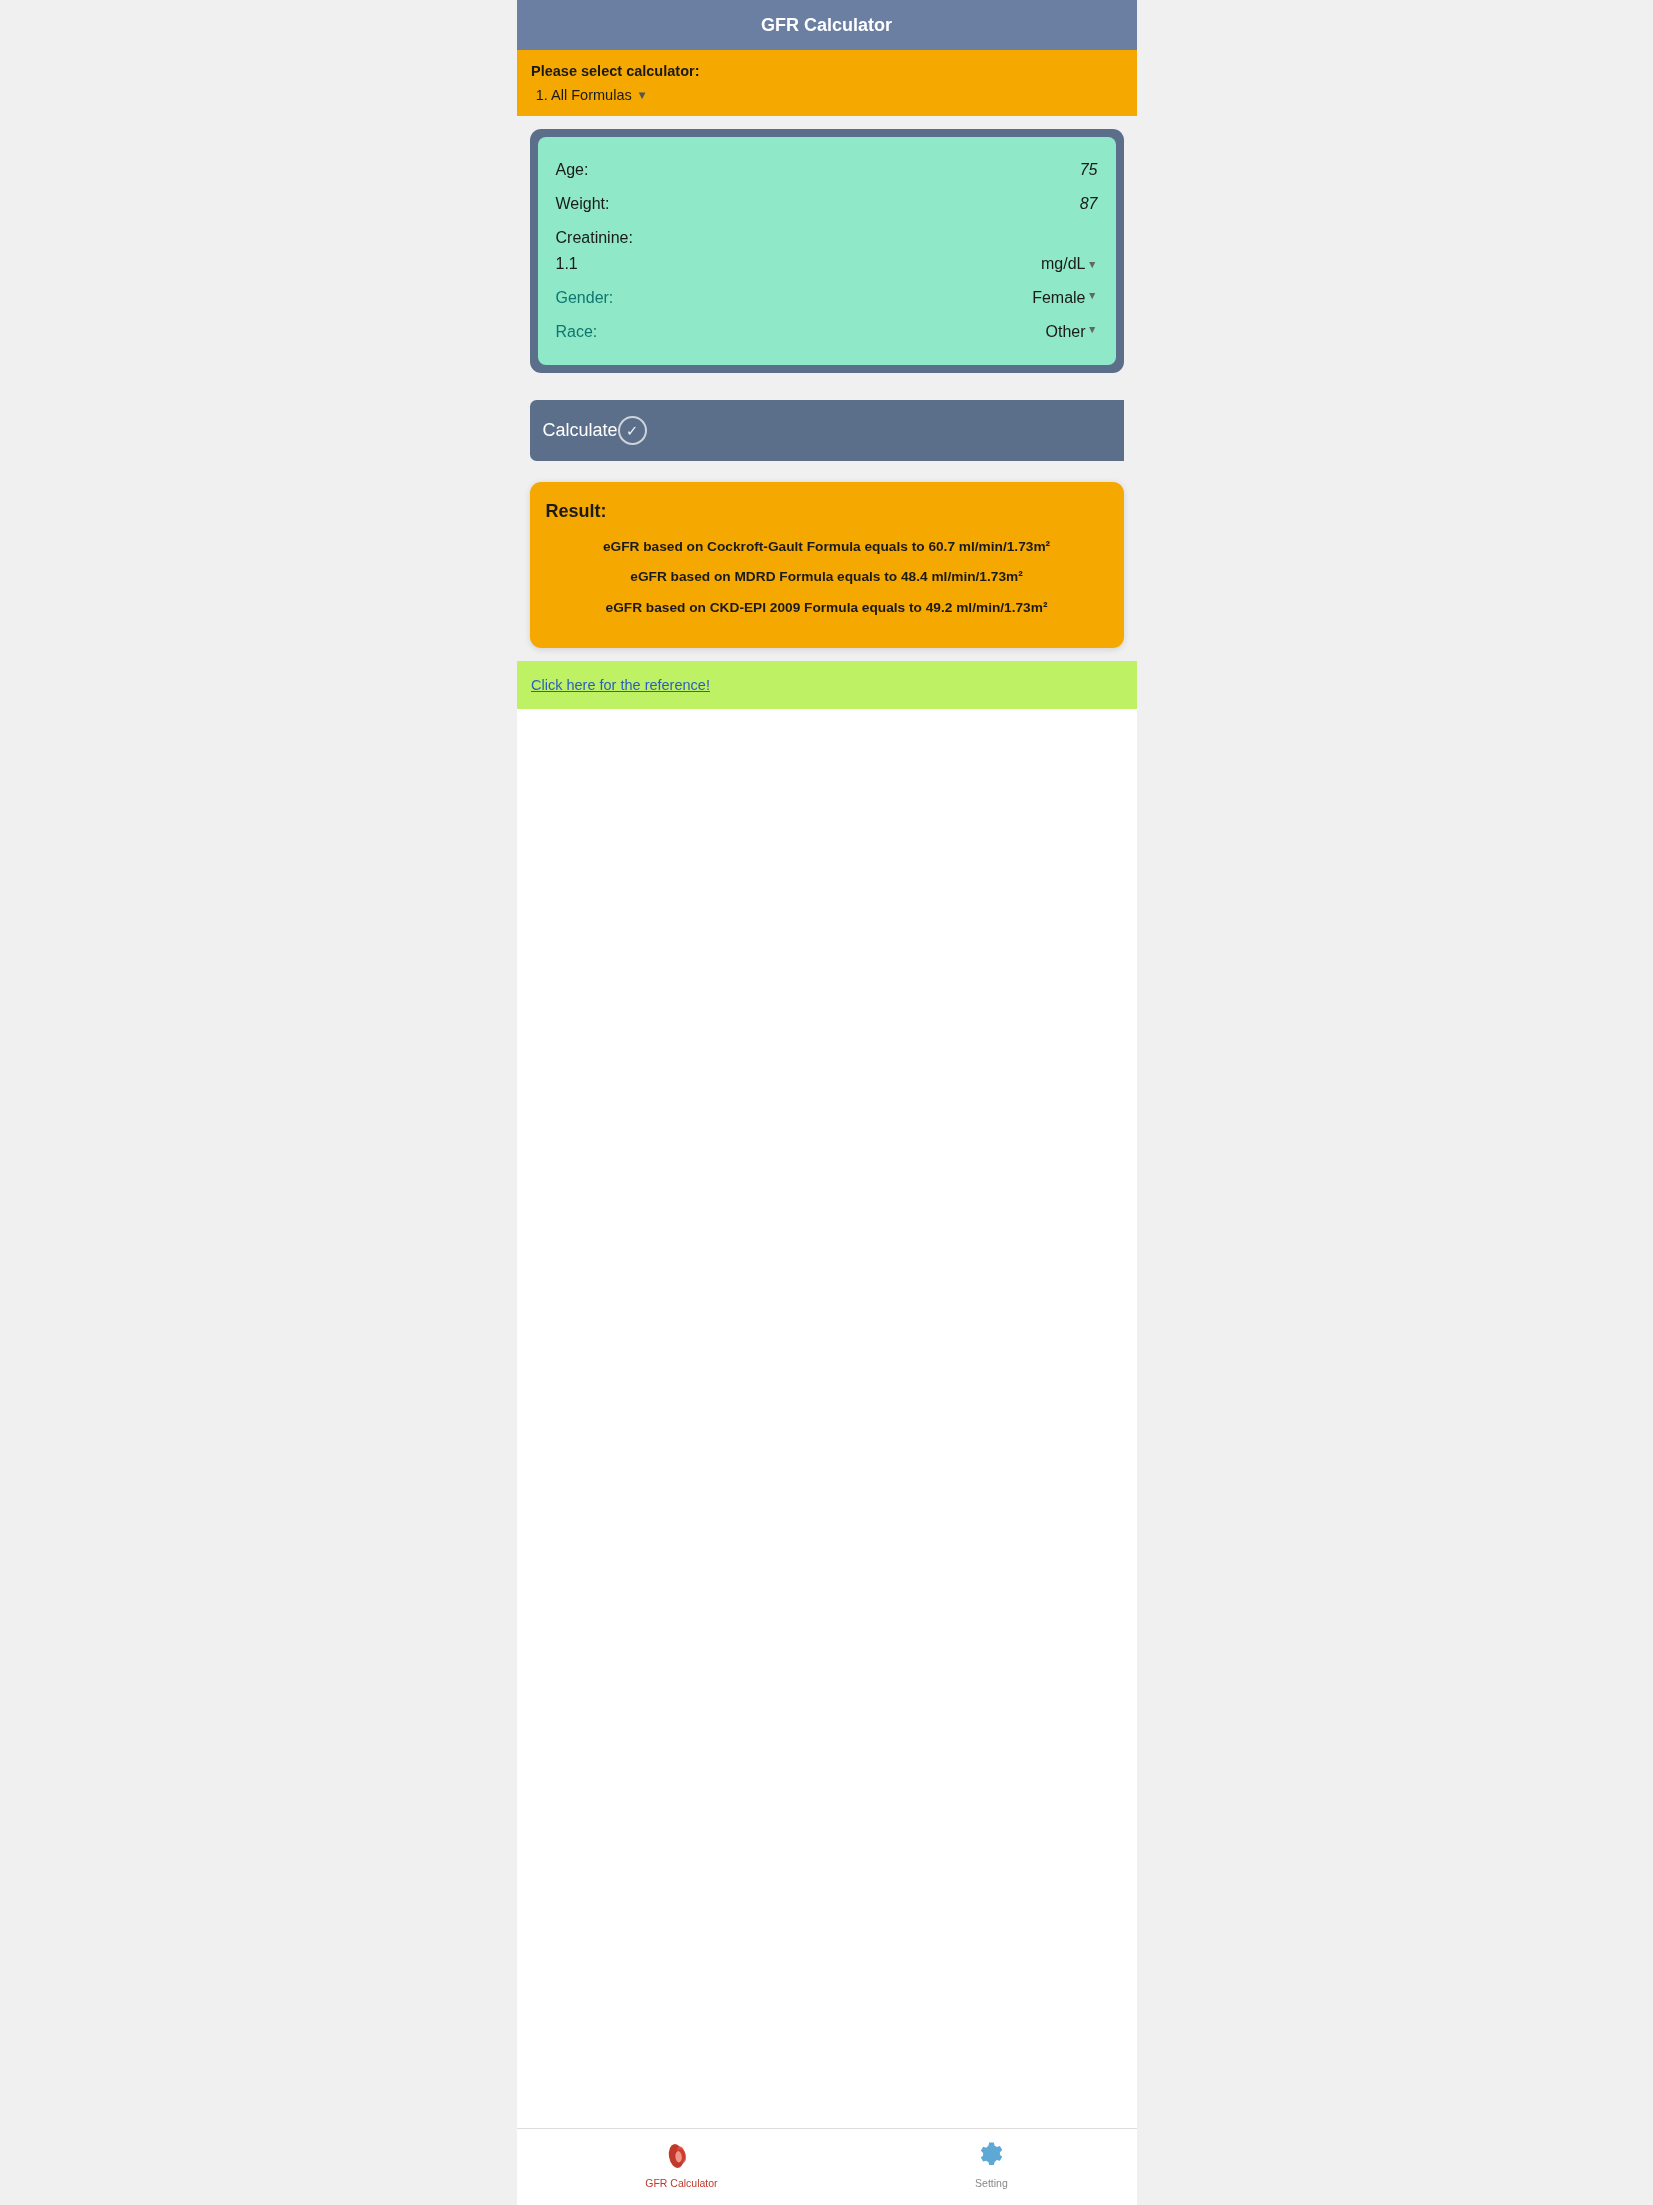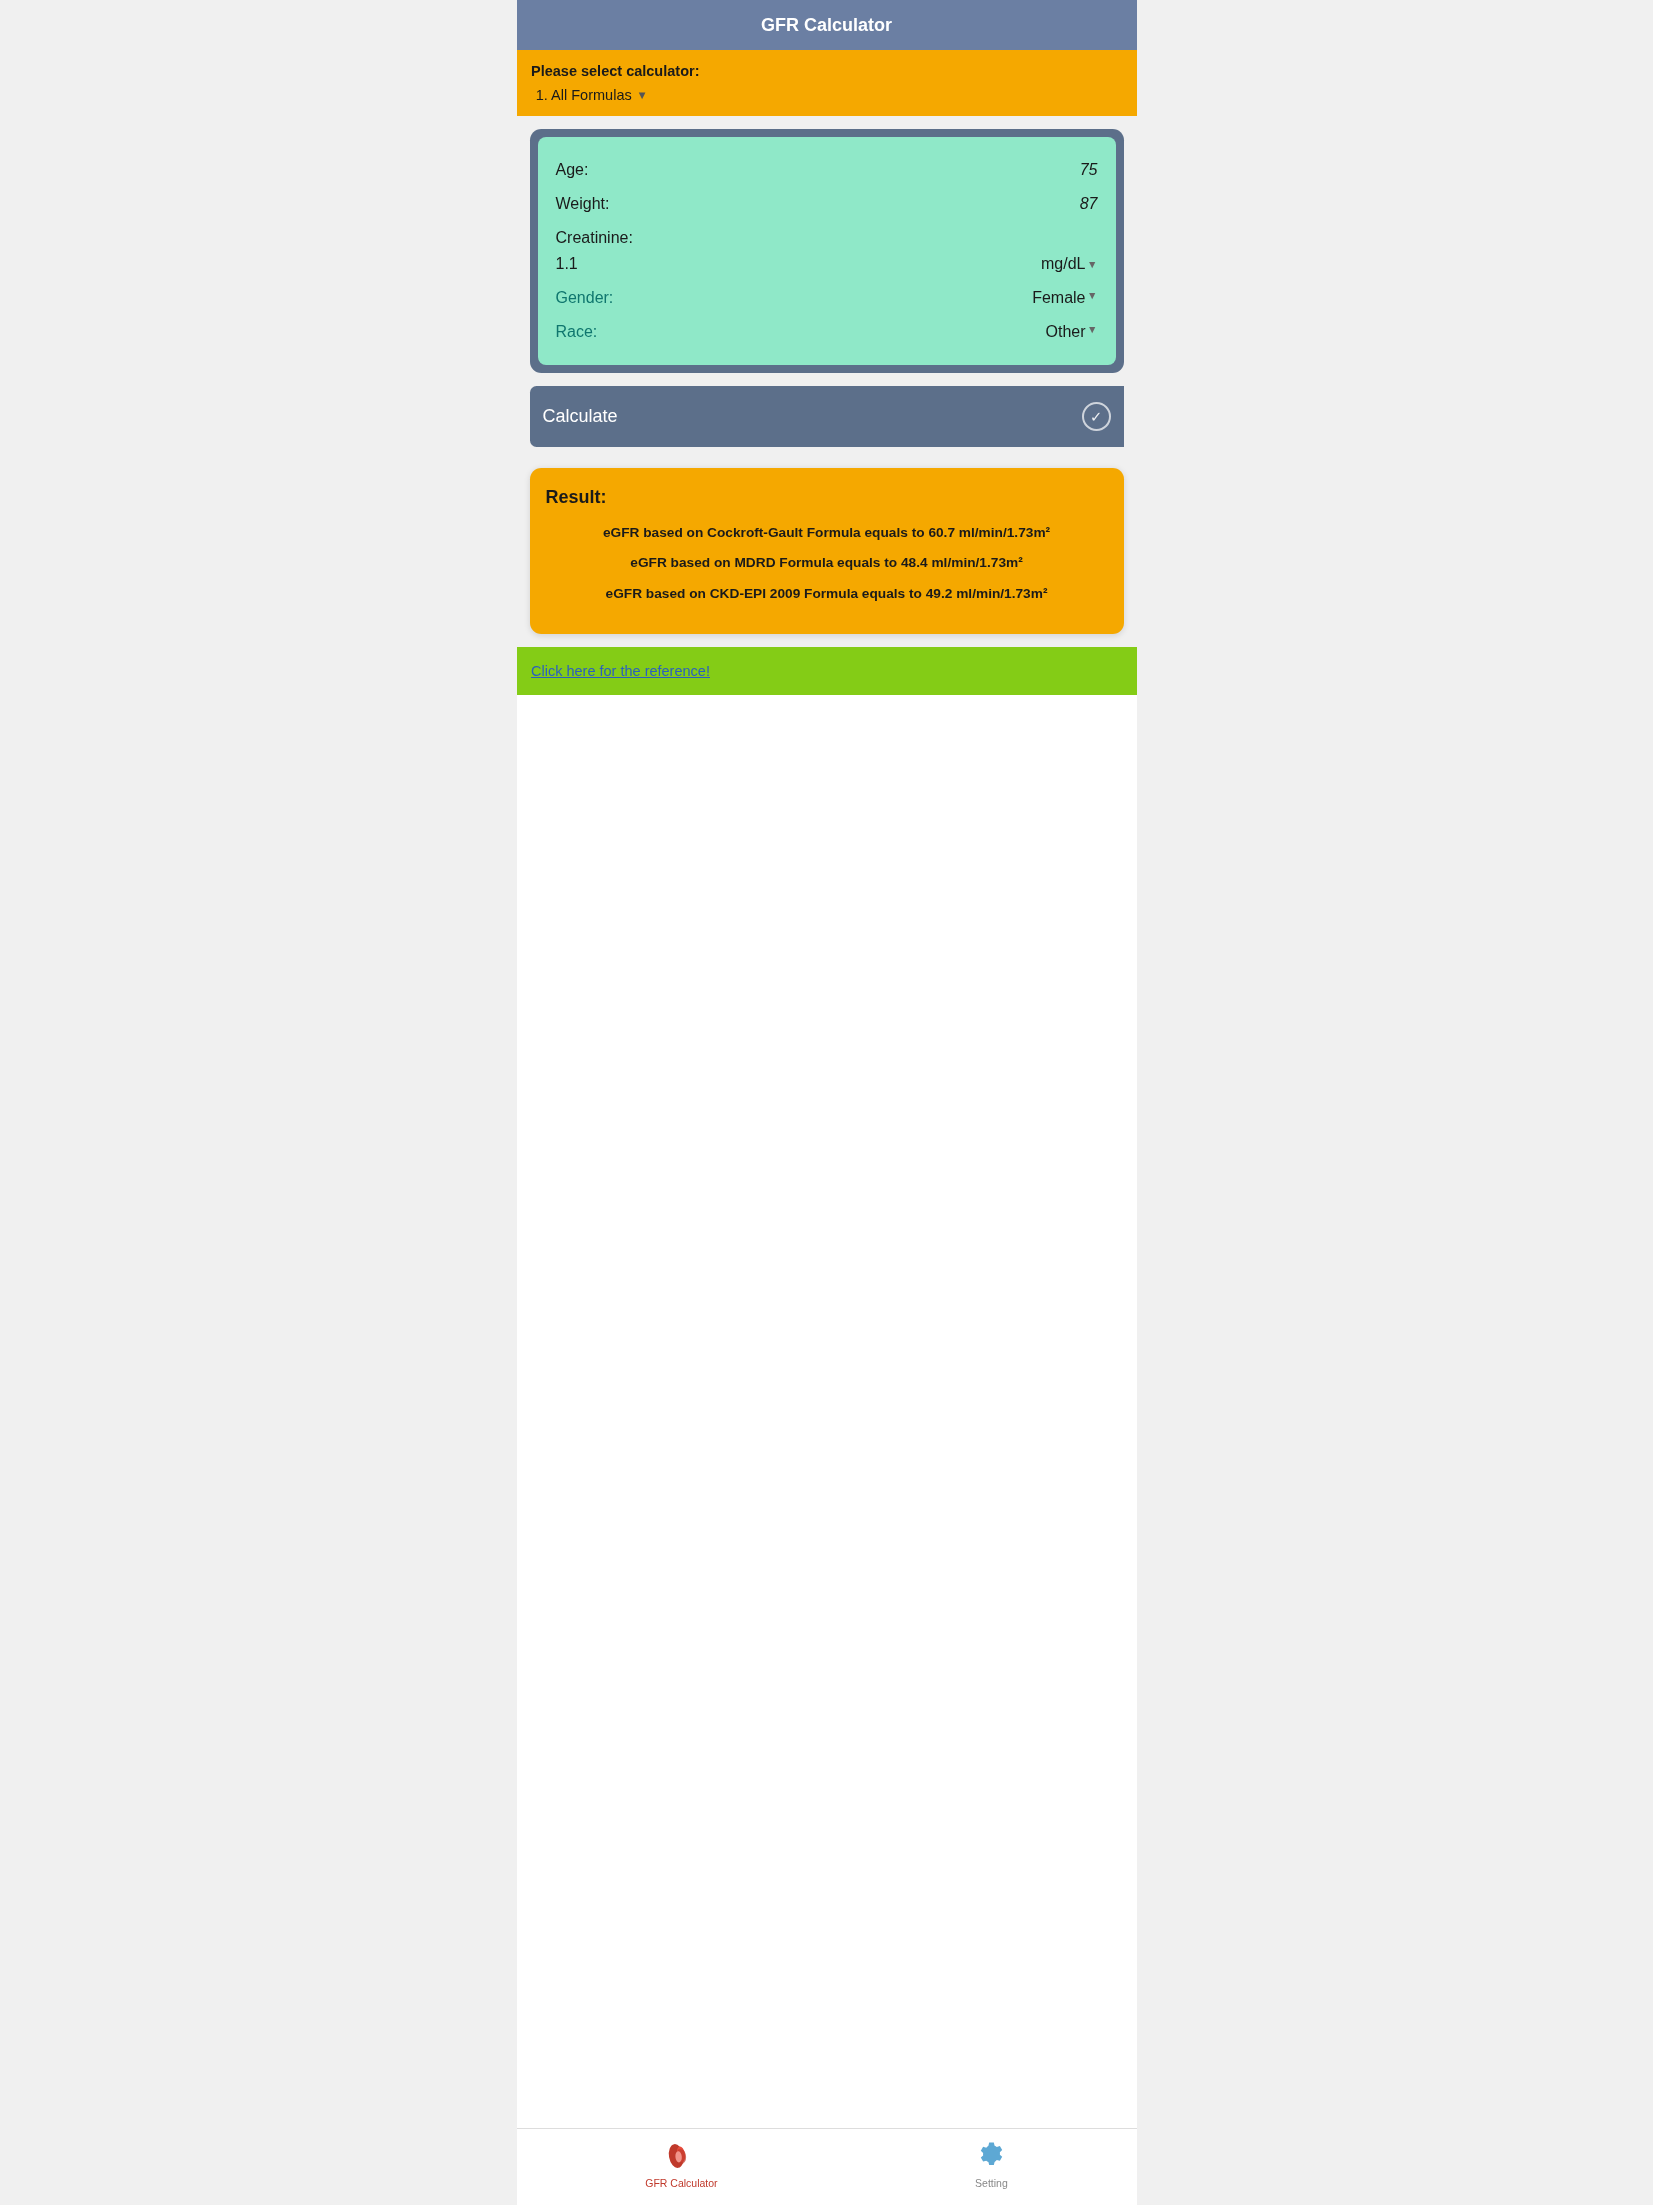--- a/index.html
+++ b/index.html
@@ -138,22 +138,23 @@
     .btn-calculate {
       flex: 1;
       background: #5c6f8a;
       color: white;
       border: none;
       padding: 16px 13px;
       font-size: 18px;
       cursor: pointer;
       display: flex;
       align-items: center;
-      justify-content: space-between;
+      justify-content: flex-start;
       border-radius: 6.5px 0 0 6.5px;
+      margin-top: 14px;
     }
     .btn-clear {
       flex: 1;
       background: #e89070;
       color: #1a1a1a;
       border: none;
       padding: 16px 13px;
       font-size: 18px;
       cursor: pointer;
       display: flex;
@@ -205,21 +206,21 @@
       text-align: center;
       font-size: 13.7px;
       font-weight: 700;
       color: #1a1a1a;
       margin-bottom: 11.3px;
       line-height: 1.4;
     }
 
     
     .reference-bar {
-      background: #84cc16;
+      background: #bef264;
       padding: 16px 14.5px;
     }
     .reference-link {
       color: #2b5fbf;
       font-size: 14.5px;
       text-decoration: underline;
       cursor: pointer;
     }
 
     

